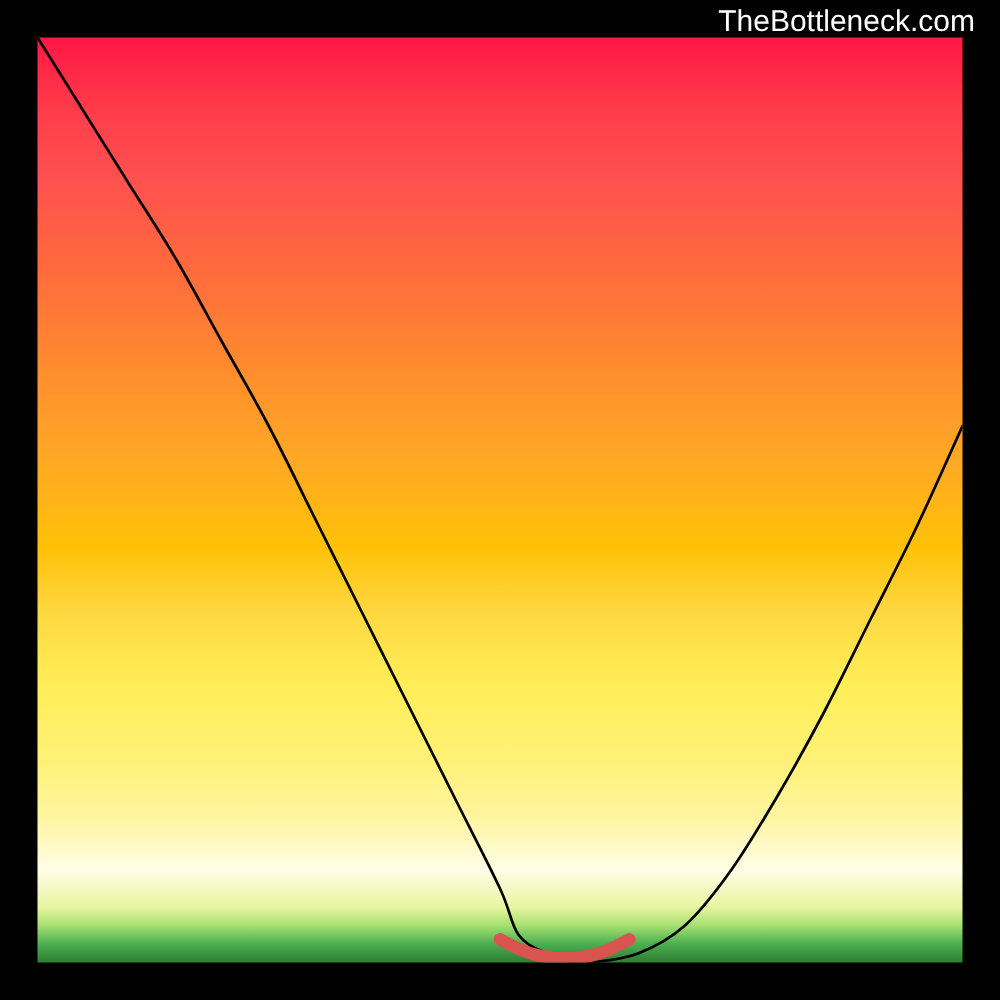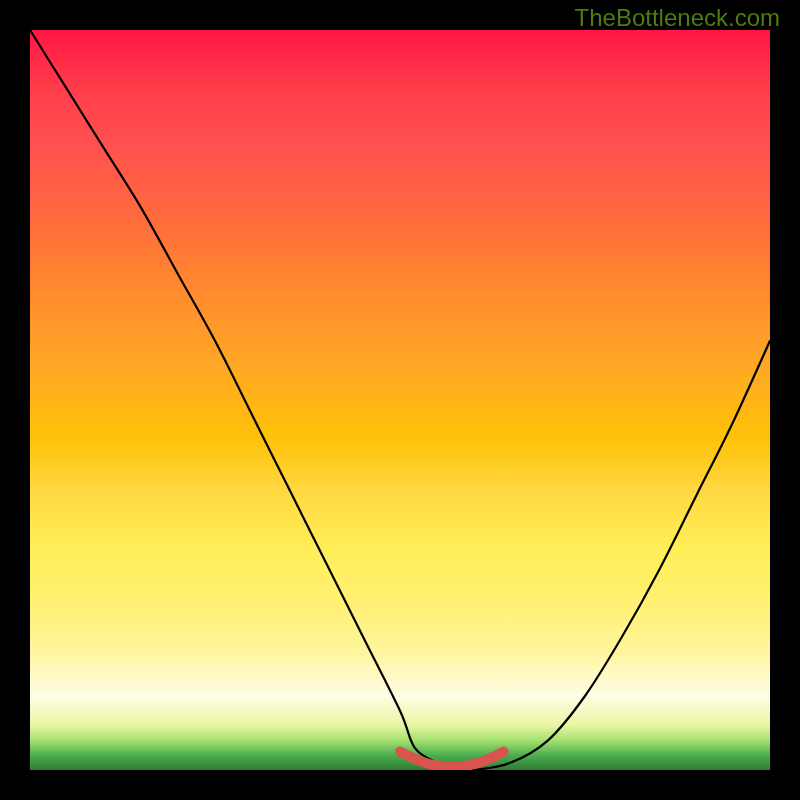--- a/index.html
+++ b/index.html
@@ -8,21 +8,21 @@
     height: 800px;
     background: #000;
     position: relative;
     overflow: hidden;
     font-family: Arial, sans-serif;
   }
   .watermark {
     position: absolute;
     top: 4px;
     right: 20px;
-    color: #4d7c0f;
+    color: #ffffff;
     font-size: 24px;
     font-weight: 500;
     z-index: 10;
   }
   .plot-area {
     position: absolute;
     left: 30px;
     top: 30px;
     width: 740px;
     height: 740px;

